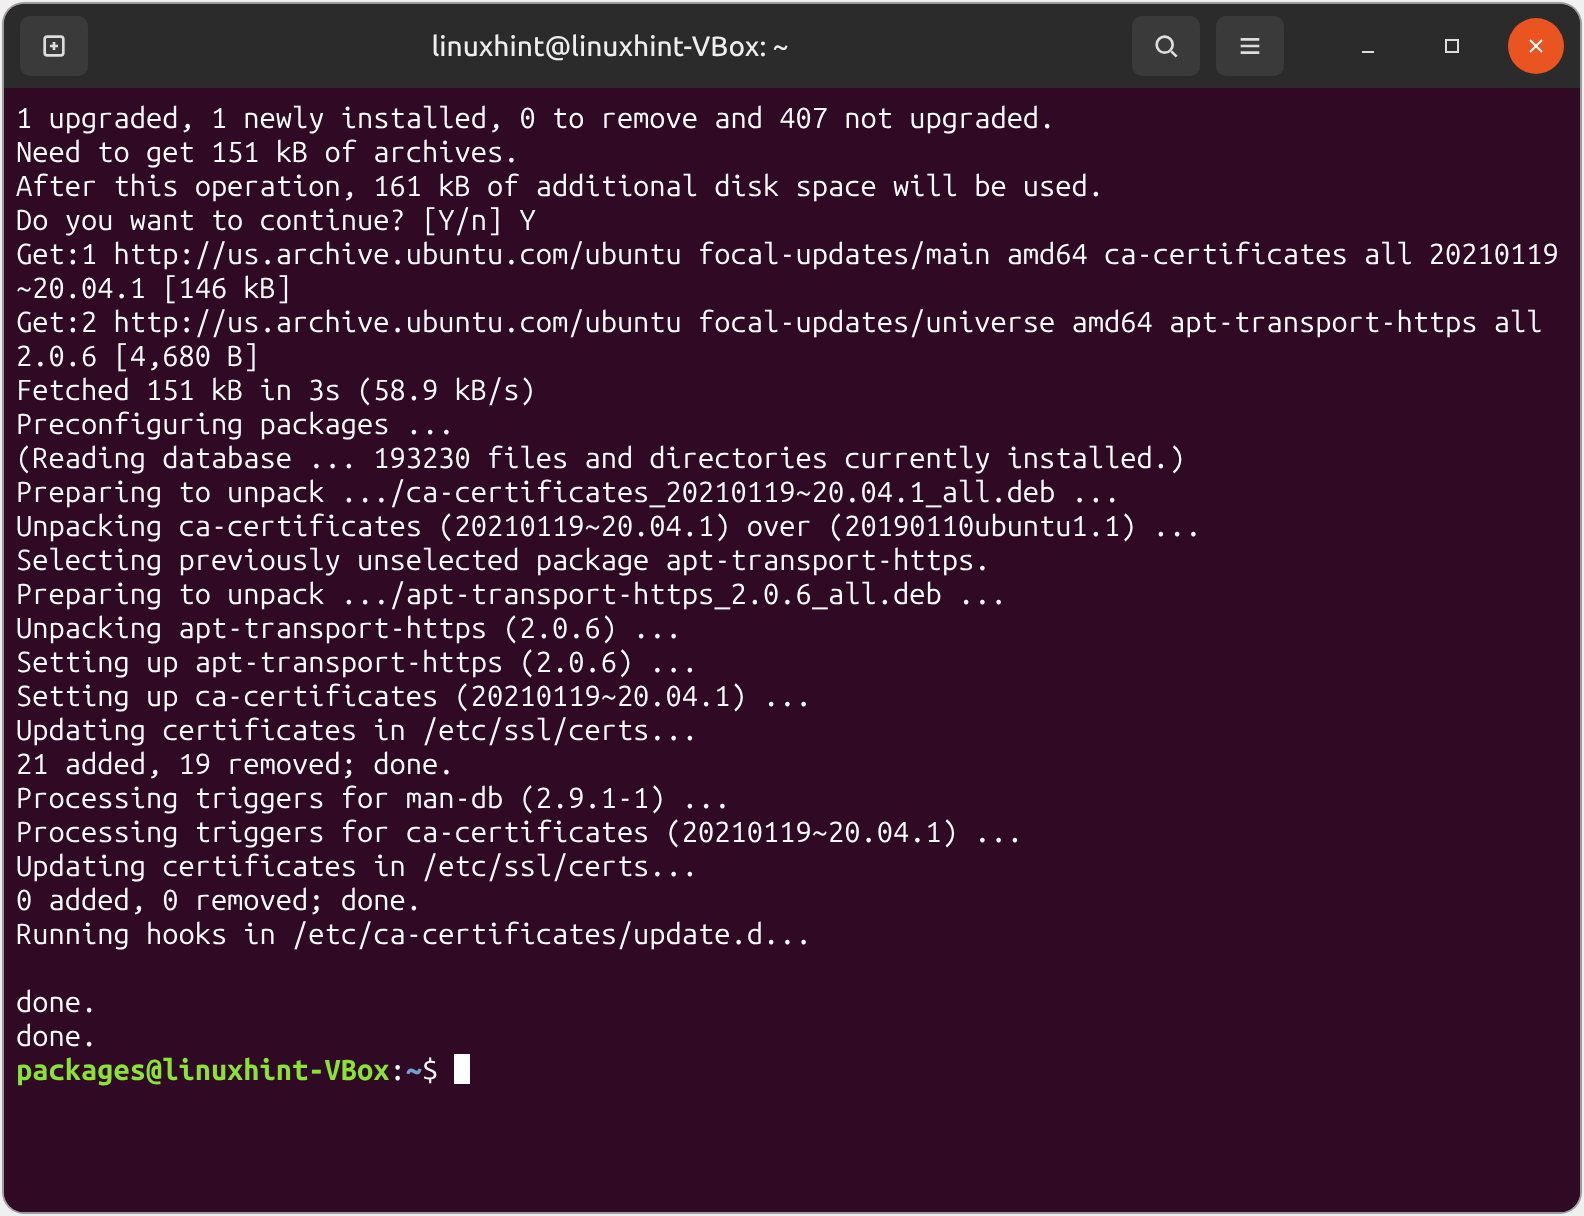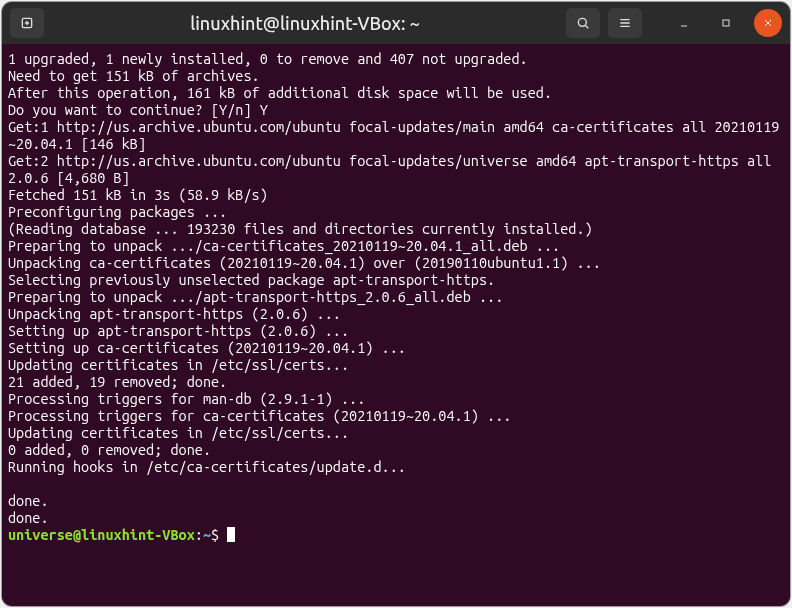--- a/index.html
+++ b/index.html
@@ -36,21 +36,21 @@
     display: flex;
     align-items: center;
     justify-content: center;
     color: #ddd;
   }
   .tb-btn svg { width: 16px; height: 16px; stroke: #ddd; fill: none; stroke-width: 2; }
   .title {
     flex: 1;
     text-align: center;
     color: #eee;
-    font-size: 18px;
+    font-size: 14px;
     font-weight: 500;
   }
   .spacer { width: 6px; }
   .win-ctrl {
     width: 28px; height: 28px;
     border-radius: 14px;
     display: flex;
     align-items: center;
     justify-content: center;
     color: #ddd;
@@ -141,14 +141,14 @@
 Updating certificates in /etc/ssl/certs...
 21 added, 19 removed; done.
 Processing triggers for man-db (2.9.1-1) ...
 Processing triggers for ca-certificates (20210119~20.04.1) ...
 Updating certificates in /etc/ssl/certs...
 0 added, 0 removed; done.
 Running hooks in /etc/ca-certificates/update.d...
 
 done.
 done.</span>
-<span class="prompt-user">universe@linuxhint-VBox</span><span class="prompt-sep">:</span><span class="prompt-path">~</span><span class="prompt-sep">$</span> <span class="cursor"></span></div>
+<span class="prompt-user">packages@linuxhint-VBox</span><span class="prompt-sep">:</span><span class="prompt-path">~</span><span class="prompt-sep">$</span> <span class="cursor"></span></div>
 </div>
 
 </body></html>

